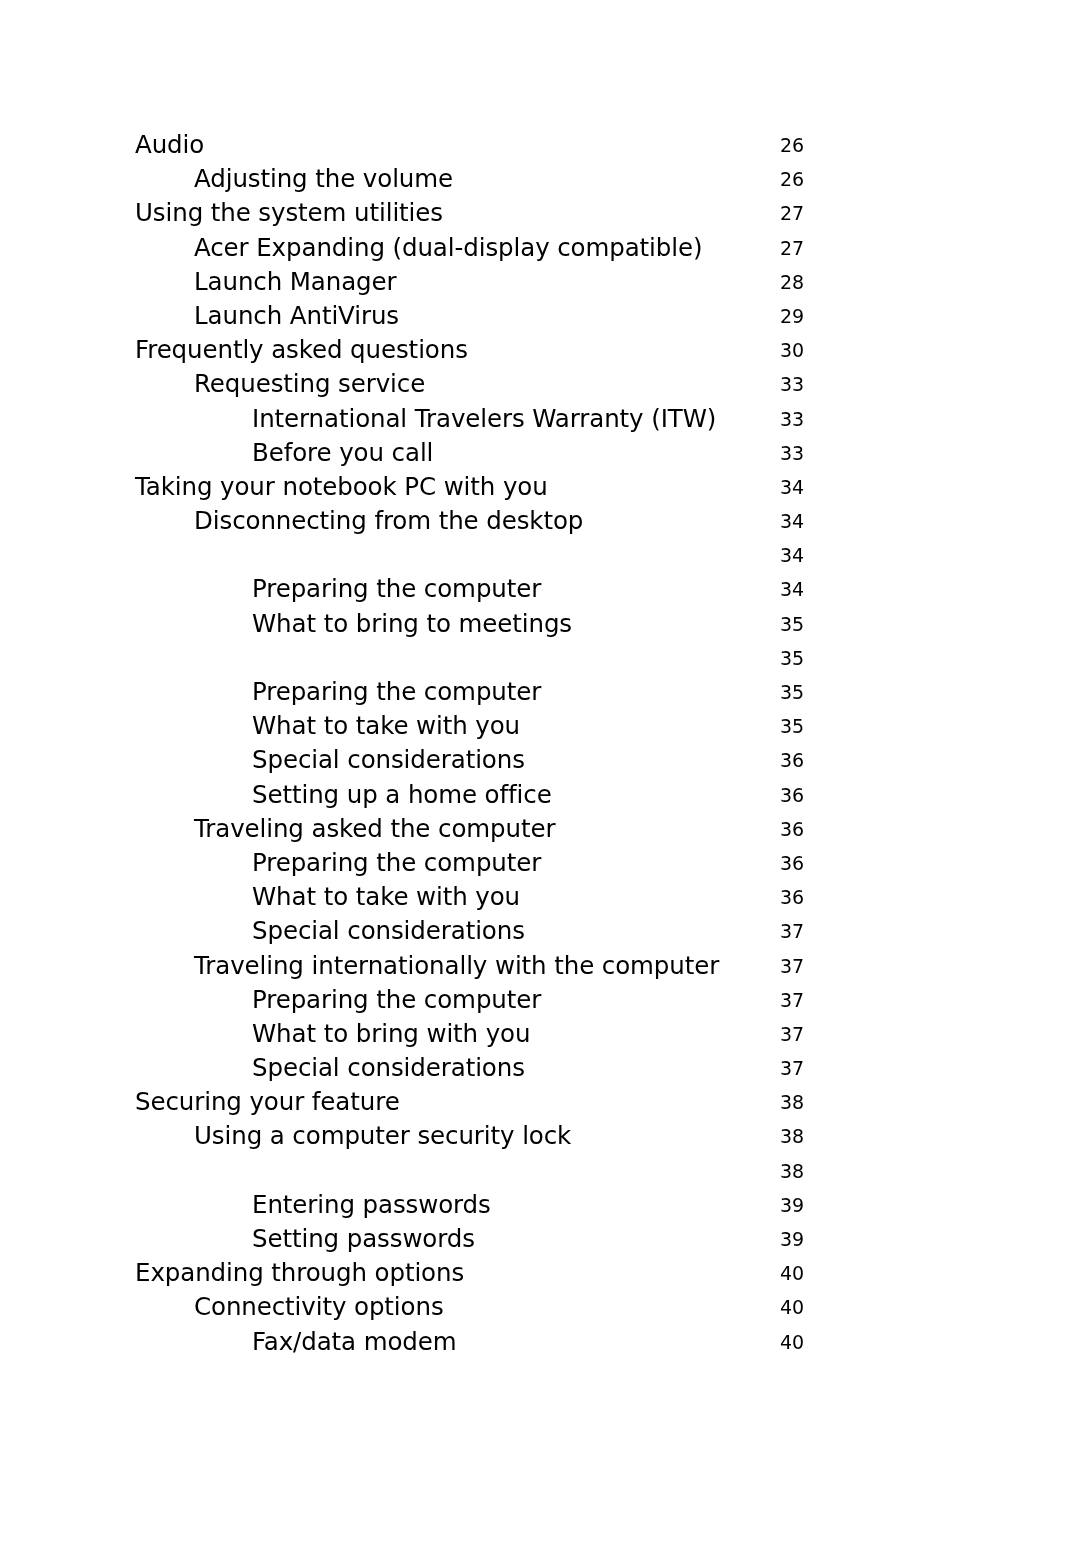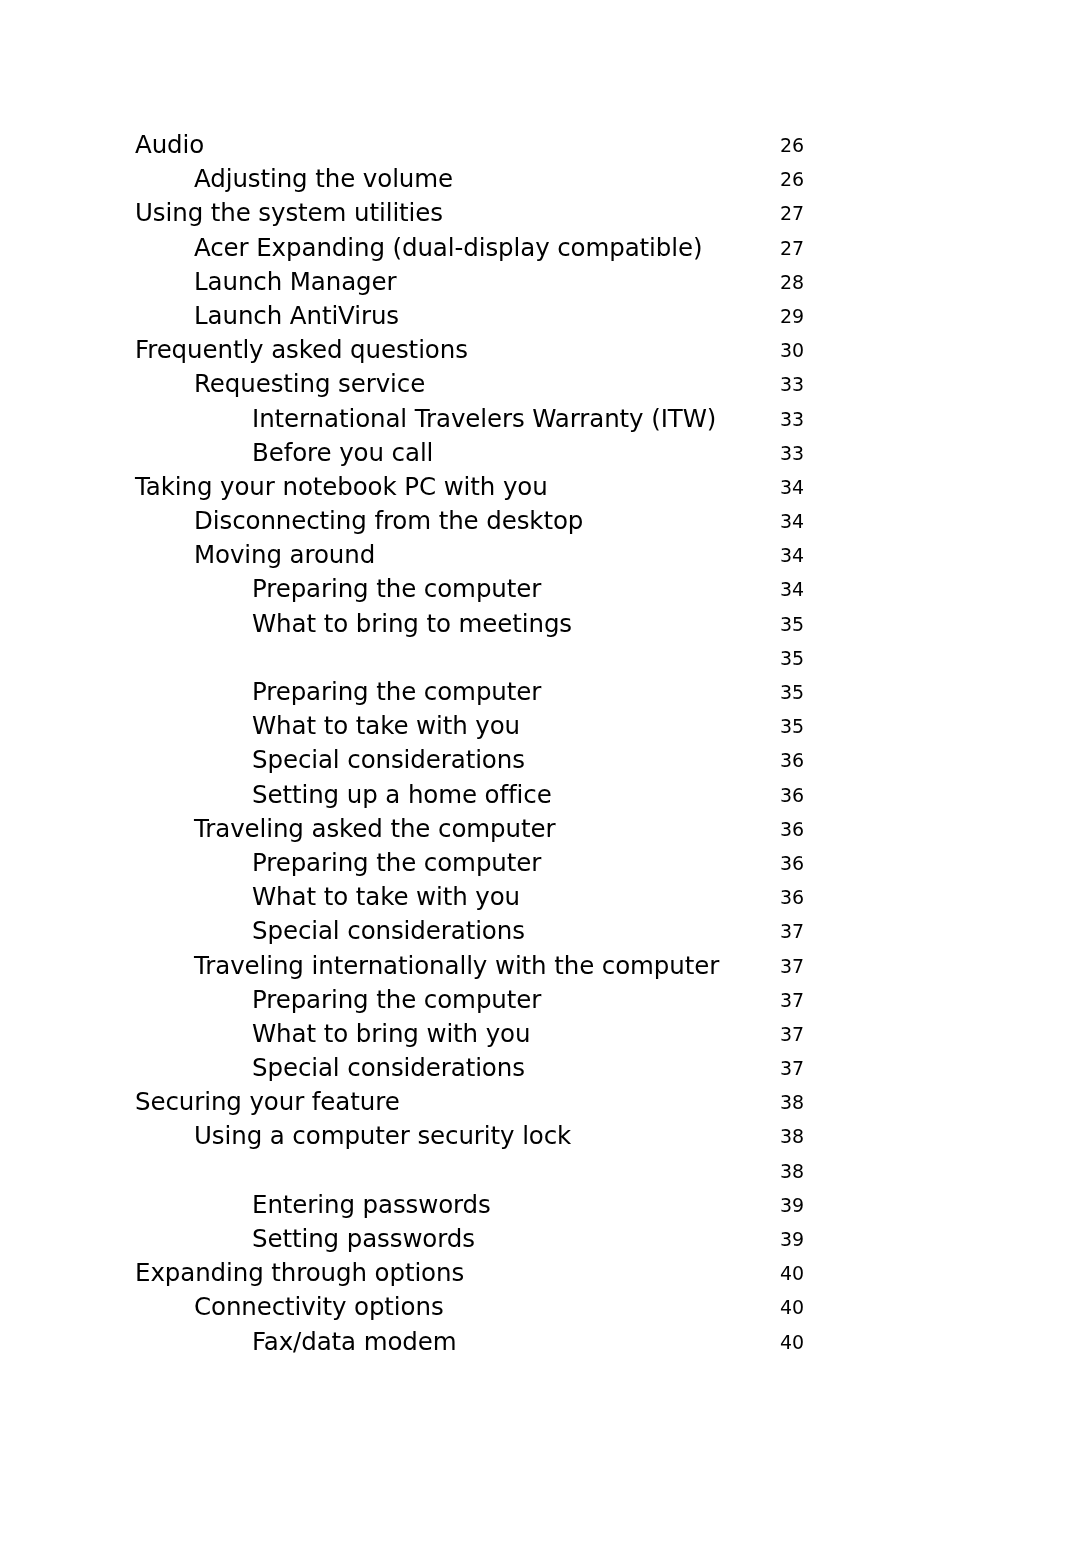--- a/index.html
+++ b/index.html
@@ -52,21 +52,21 @@
     <div class="toc-row lvl0"><span class="toc-title">Using the system utilities</span><span class="toc-page">27</span></div>
     <div class="toc-row lvl1"><span class="toc-title">Acer Expanding (dual-display compatible)</span><span class="toc-page">27</span></div>
     <div class="toc-row lvl1"><span class="toc-title">Launch Manager</span><span class="toc-page">28</span></div>
     <div class="toc-row lvl1"><span class="toc-title">Launch AntiVirus</span><span class="toc-page">29</span></div>
     <div class="toc-row lvl0"><span class="toc-title">Frequently asked questions</span><span class="toc-page">30</span></div>
     <div class="toc-row lvl1"><span class="toc-title">Requesting service</span><span class="toc-page">33</span></div>
     <div class="toc-row lvl2"><span class="toc-title">International Travelers Warranty (ITW)</span><span class="toc-page">33</span></div>
     <div class="toc-row lvl2"><span class="toc-title">Before you call</span><span class="toc-page">33</span></div>
     <div class="toc-row lvl0"><span class="toc-title">Taking your notebook PC with you</span><span class="toc-page">34</span></div>
     <div class="toc-row lvl1"><span class="toc-title">Disconnecting from the desktop</span><span class="toc-page">34</span></div>
-    <div class="toc-row lvl1"><span class="toc-title">Moving around</span><span class="toc-page">34</span></div>
+    <div class="toc-row lvl1"><span class="toc-page">34</span></div>
     <div class="toc-row lvl2"><span class="toc-title">Preparing the computer</span><span class="toc-page">34</span></div>
     <div class="toc-row lvl2"><span class="toc-title">What to bring to meetings</span><span class="toc-page">35</span></div>
     <div class="toc-row lvl1"><span class="toc-page">35</span></div>
     <div class="toc-row lvl2"><span class="toc-title">Preparing the computer</span><span class="toc-page">35</span></div>
     <div class="toc-row lvl2"><span class="toc-title">What to take with you</span><span class="toc-page">35</span></div>
     <div class="toc-row lvl2"><span class="toc-title">Special considerations</span><span class="toc-page">36</span></div>
     <div class="toc-row lvl2"><span class="toc-title">Setting up a home office</span><span class="toc-page">36</span></div>
     <div class="toc-row lvl1"><span class="toc-title">Traveling asked the computer</span><span class="toc-page">36</span></div>
     <div class="toc-row lvl2"><span class="toc-title">Preparing the computer</span><span class="toc-page">36</span></div>
     <div class="toc-row lvl2"><span class="toc-title">What to take with you</span><span class="toc-page">36</span></div>

